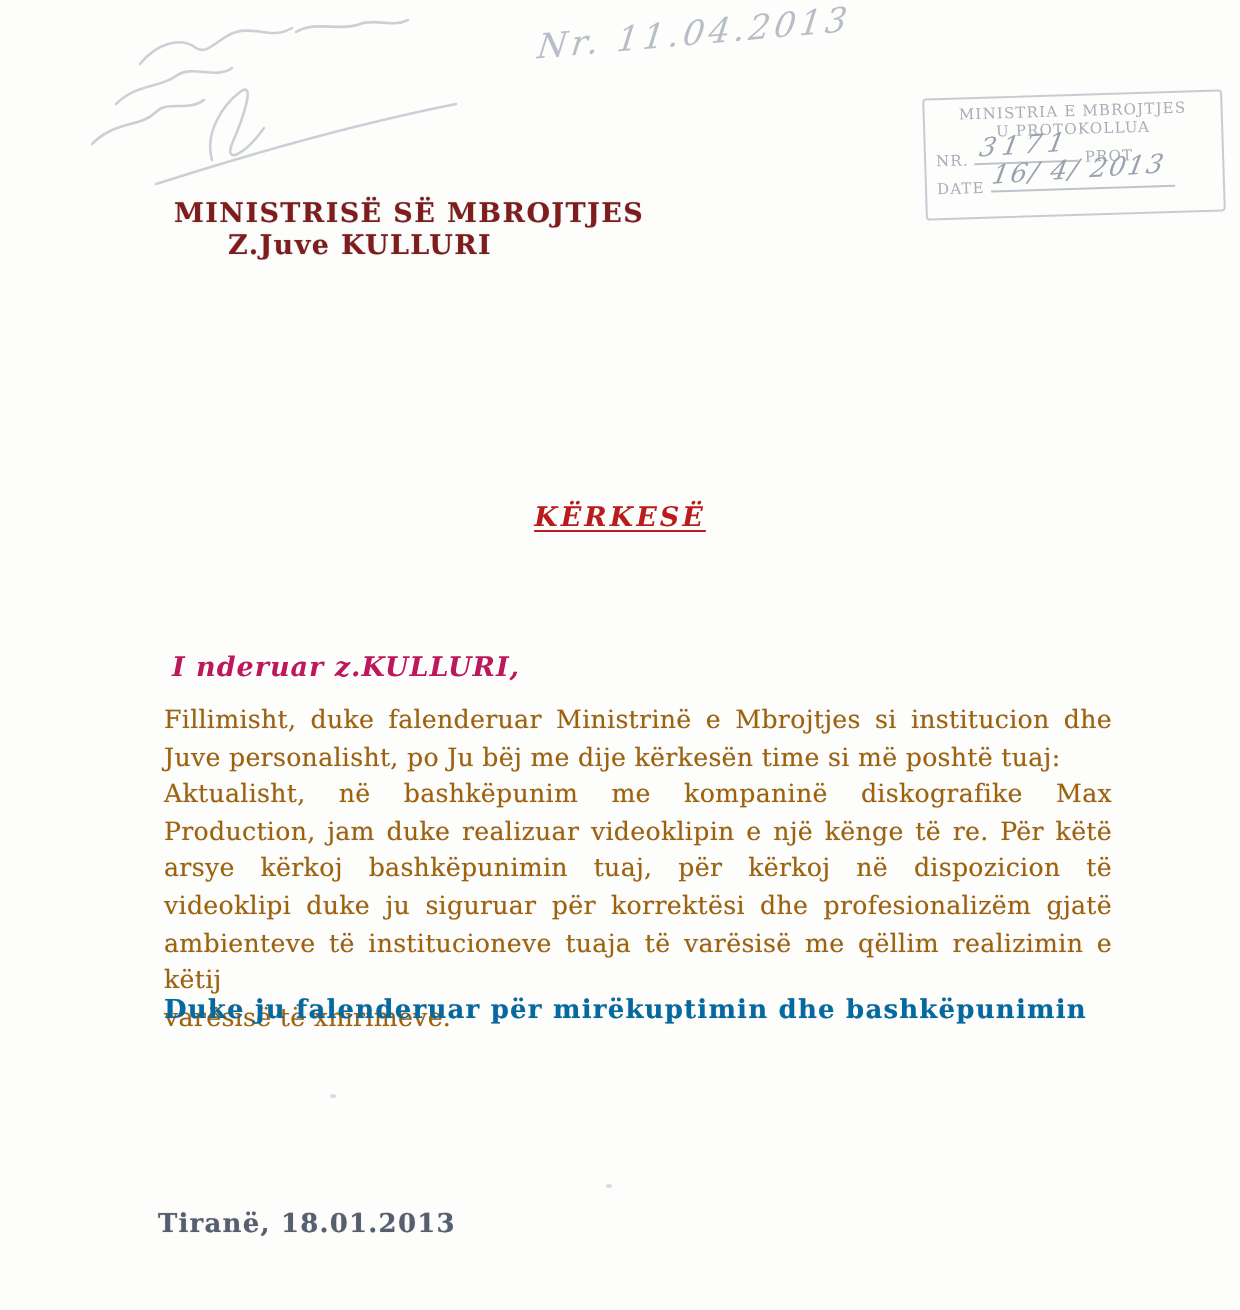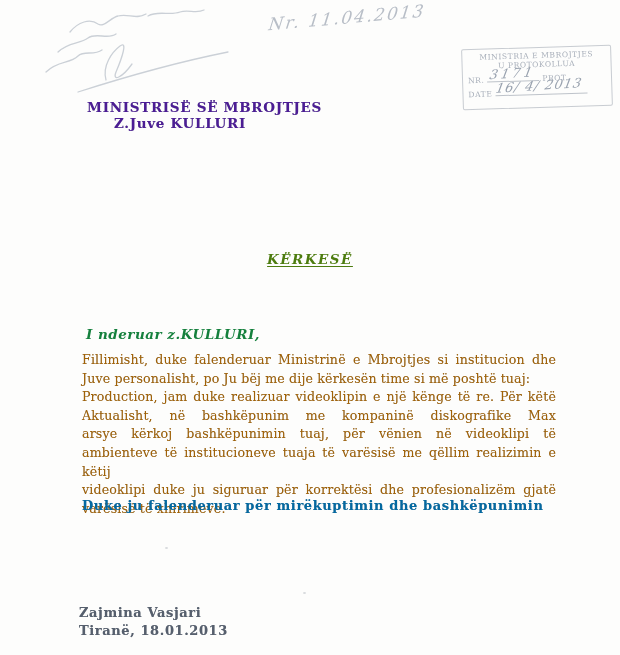--- a/index.html
+++ b/index.html
@@ -54,38 +54,38 @@
     color: #99a2af;
     font-size: 13px;
     letter-spacing: 3px;
     transform: skewX(-14deg) rotate(-2deg);
     font-style: italic;
   }
   .stamp .hand-nr { left: 22px; top: -4px; }
   .stamp .hand-dt { left: 28px; top: -5px; letter-spacing: 1px; }
 
   
-  .recipient { left: 82px; top: 99px; font-weight: bold; font-size: 13.5px; line-height: 16px; letter-spacing: 0.7px; color: #4c1d95; text-shadow: 0 0 0.6px rgba(89,99,111,0.5); }
+  .recipient { left: 82px; top: 99px; font-weight: bold; font-size: 13.5px; line-height: 16px; letter-spacing: 0.7px; color: #7f1d1d; text-shadow: 0 0 0.6px rgba(89,99,111,0.5); }
   .recipient .r1 { padding-left: 5px; }
   .recipient .r3 { padding-left: 32px; }
 
   .doc-title {
     left: 0; top: 251px; width: 620px;
     text-align: center;
     font-weight: bold; font-style: italic;
     font-size: 13.5px; letter-spacing: 1.5px;
-    color: #4d7c0f;
+    color: #b91c1c;
   }
   .doc-title span { text-decoration: underline; text-underline-offset: 2px; }
 
   .salutation {
     left: 86px; top: 326px;
     font-weight: bold; font-style: italic;
     font-size: 13.5px; letter-spacing: 0.5px;
-    color: #15803d;
+    color: #be185d;
   }
 
   .body-text {
     left: 82px; top: 351px; width: 474px;
     font-size: 12.6px;
     line-height: 18.6px;
     letter-spacing: 0.15px;
     color: #a16207;
     text-shadow: 0 0 0.5px rgba(104,113,127,0.45);
   }
@@ -151,29 +151,28 @@
 
 <div class="abs doc-title">
   <span>KËRKESË</span>
 </div>
 
 <div class="abs salutation">I nderuar z.KULLURI,</div>
 
 <div class="abs body-text">
   <div class="jline">Fillimisht, duke falenderuar Ministrinë e Mbrojtjes si institucion dhe</div>
   <div class="lline">Juve personalisht, po Ju bëj me dije kërkesën time si më poshtë tuaj:</div>
+  <div class="jline">Aktualisht, në bashkëpunim me kompaninë diskografike Max</div>
   <div class="jline">Production, jam duke realizuar videoklipin e një kënge të re. Për këtë</div>
-  <div class="jline">Aktualisht, në bashkëpunim me kompaninë diskografike Max</div>
-  <div class="jline">arsye kërkoj bashkëpunimin tuaj, për vënien në videoklipi të</div>
+  <div class="jline">arsye kërkoj bashkëpunimin tuaj, për kërkoj në dispozicion të</div>
+  <div class="jline">videoklipi duke ju siguruar për korrektësi dhe profesionalizëm gjatë</div>
   <div class="jline">ambienteve të institucioneve tuaja të varësisë me qëllim realizimin e këtij</div>
-  <div class="jline">videoklipi duke ju siguruar për korrektësi dhe profesionalizëm gjatë</div>
   <div class="lline">varësisë të xhirimeve.</div>
 </div>
 
 <div class="abs closing">Duke ju falenderuar për mirëkuptimin dhe bashkëpunimin</div>
 
 <div class="abs signature">
-  <div>Zajmina Vasjari</div>
   <div>Tiranë, 18.01.2013</div>
 </div>
 
 <div class="abs speck" style="left:165px; top:547px;"></div>
 <div class="abs speck" style="left:303px; top:592px;"></div>
 
 </body></html>

